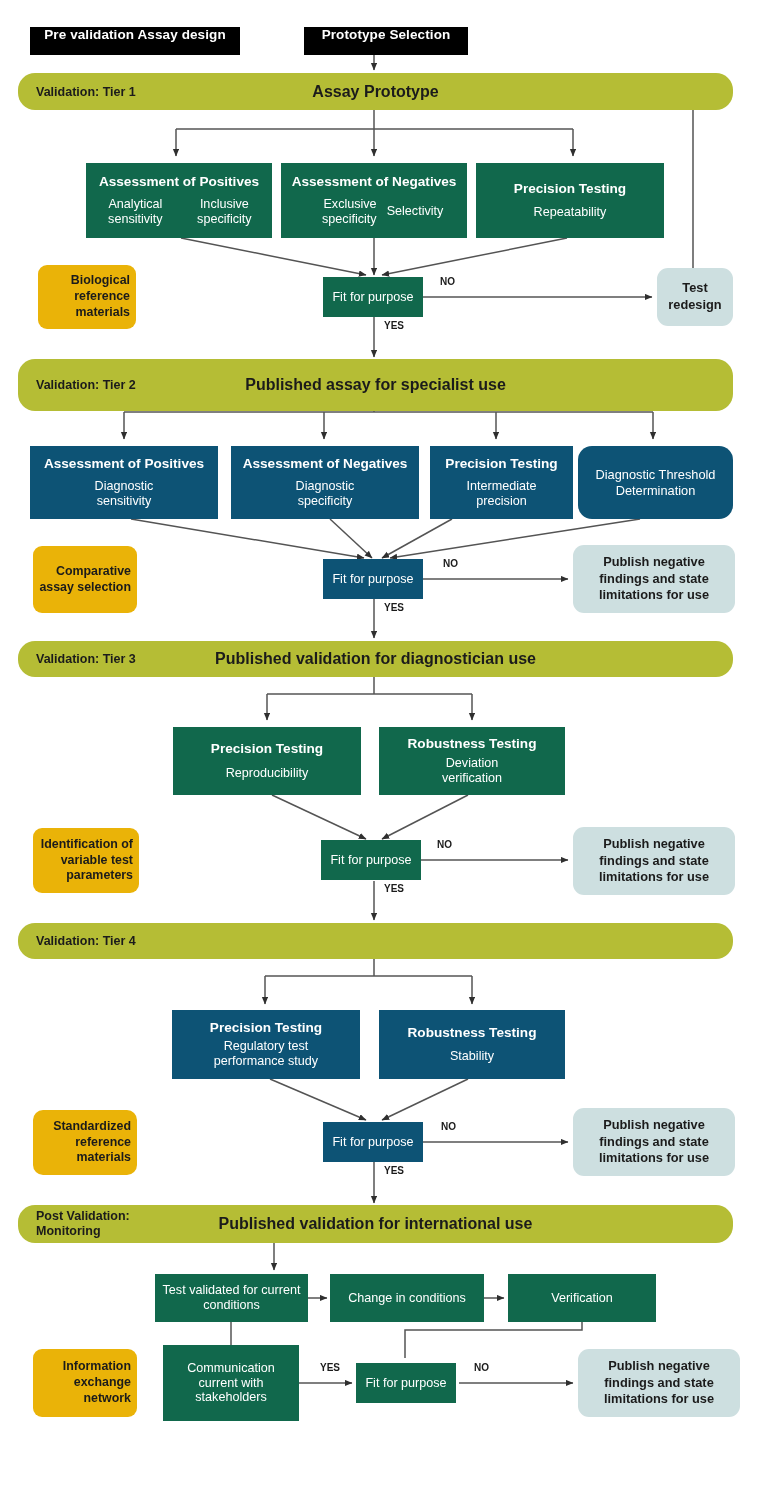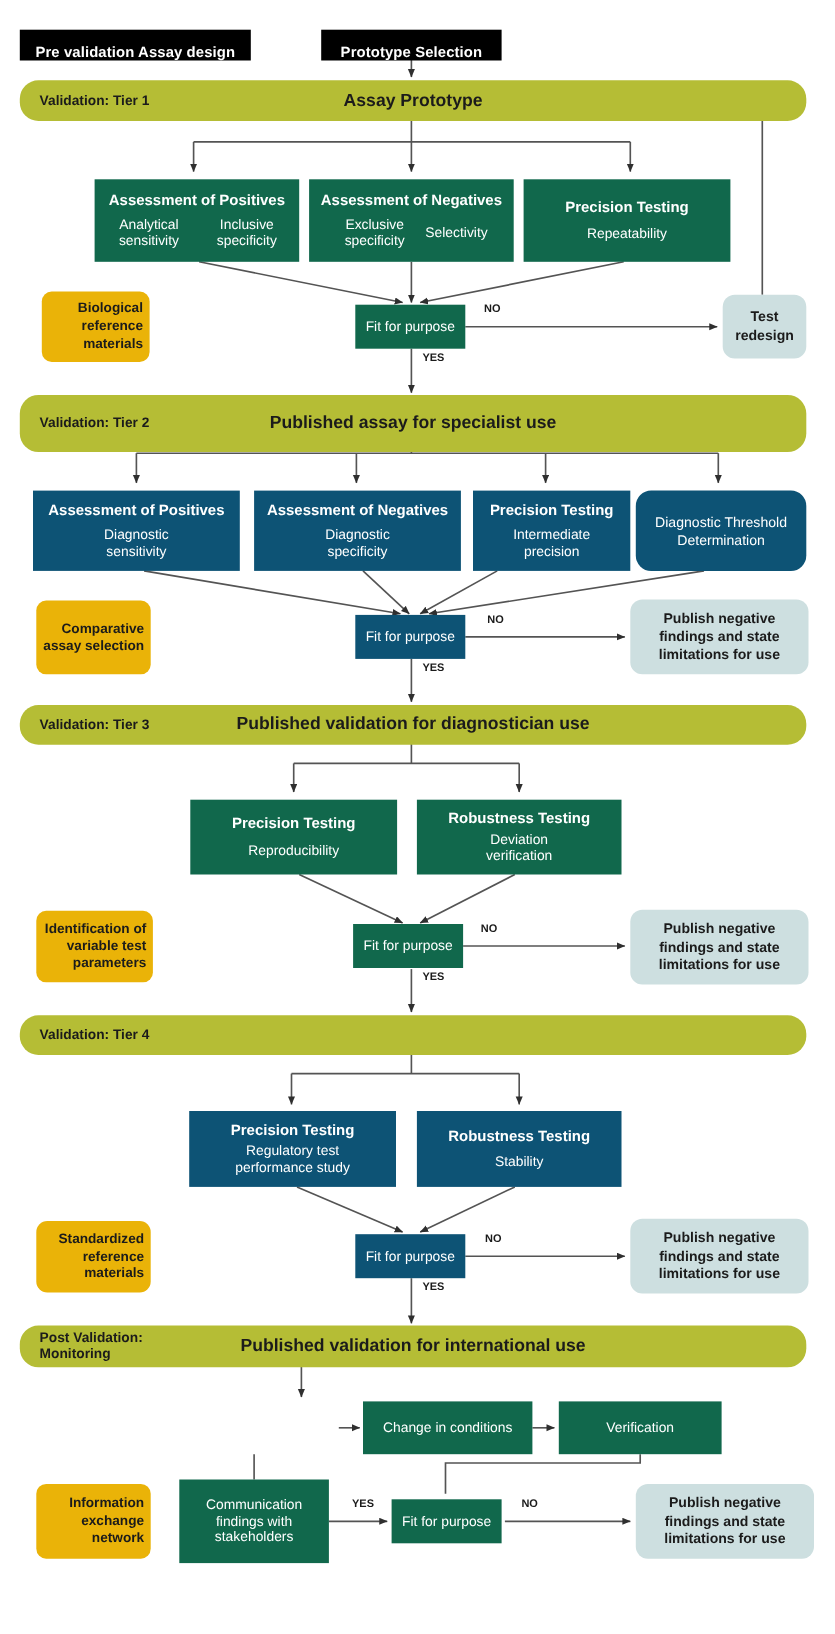--- a/index.html
+++ b/index.html
@@ -7,21 +7,21 @@
        font-family:"Liberation Sans","DejaVu Sans",sans-serif;
        -webkit-font-smoothing:antialiased;}
   #stage{position:relative;width:759px;height:1485px;overflow:hidden;background:#fff;}
   #wires{position:absolute;left:0;top:0;width:759px;height:1485px;pointer-events:none;}
 
   .node{position:absolute;box-sizing:border-box;display:flex;flex-direction:column;
         align-items:center;justify-content:center;text-align:center;}
 
   
   .chip{background:#000;color:#fff;font-weight:bold;font-size:13.5px;
-        letter-spacing:.1px;justify-content:flex-end;align-items:center;}
+        letter-spacing:.1px;justify-content:flex-start;align-items:center;margin-left:12px;}
 
   
   .band{background:#b5bd35;border-radius:17px;display:block;}
   .band .band-left{position:absolute;left:18px;top:50%;transform:translateY(-50%);
         color:#1b1b1b;font-weight:bold;font-size:12.5px;line-height:1.18;text-align:left;}
   .band .band-title{position:absolute;left:0;right:0;top:50%;transform:translateY(-50%);
         text-align:center;color:#1b1b1b;font-weight:bold;font-size:16px;}
   .band.two .band-left{line-height:1.22;}
 
   
@@ -151,21 +151,21 @@
   <div class="node green" style="left:86px;top:163px;width:186px;height:75px;padding:7px 4px;">
     <div class="boxtitle">Assessment of Positives</div>
     <div class="subrow" style="margin-top:7px;">
       <div class="boxsub">Analytical sensitivity</div>
       <div class="boxsub">Inclusive specificity</div>
     </div>
   </div>
 
   <div class="node green" style="left:281px;top:163px;width:186px;height:75px;padding:7px 4px;">
     <div class="boxtitle">Assessment of Negatives</div>
-    <div class="subrow" style="margin-top:7px;align-items:center;">
+    <div class="subrow" style="margin-top:7px;align-items:center;text-align:right;">
       <div class="boxsub" style="max-width:72px;">Exclusive specificity</div>
       <div class="boxsub">Selectivity</div>
     </div>
   </div>
 
   <div class="node green" style="left:476px;top:163px;width:188px;height:75px;padding:7px 4px;">
     <div class="boxtitle">Precision Testing</div>
     <div class="boxsub" style="margin-top:9px;">Repeatability</div>
   </div>
 
@@ -277,35 +277,38 @@
   <div class="node pale" style="left:573px;top:1108px;width:162px;height:68px;padding:3px 7px;">
     <span>Publish negative findings and state limitations for use</span>
   </div>
 
   <div class="band two" style="position:absolute;left:18px;top:1205px;width:715px;height:38px;">
     <div class="band-left" style="white-space:pre-line;">Post Validation:
 Monitoring</div>
     <div class="band-title">Published validation for international use</div>
   </div>
 
+  <div class="node green" style="left:155px;top:1274px;width:153px;height:48px;padding:3px 6px;">
+    <div class="boxsub">Test validated for current conditions</div>
+  </div>
 
   <div class="node green" style="left:330px;top:1274px;width:154px;height:48px;padding:3px 6px;">
     <div class="boxsub">Change in conditions</div>
   </div>
 
   <div class="node beige" style="left:33px;top:1349px;width:104px;height:68px;padding:4px 6px;">
     <span>Information exchange network</span>
   </div>
 
   <div class="node green" style="left:508px;top:1274px;width:148px;height:48px;padding:3px 6px;">
     <div class="boxsub">Verification</div>
   </div>
 
   <div class="node green" style="left:163px;top:1345px;width:136px;height:76px;padding:3px 6px;">
-    <div class="boxsub">Communication findings with stakeholders</div>
+    <div class="boxsub">Communication current with stakeholders</div>
   </div>
 
   <div class="edgelabel" style="left:320px;top:1362px;">YES</div>
 
   <div class="node green decision" style="left:356px;top:1363px;width:100px;height:40px;">
     <span>Fit for purpose</span>
   </div>
 
   <div class="edgelabel" style="left:474px;top:1362px;">NO</div>
 

